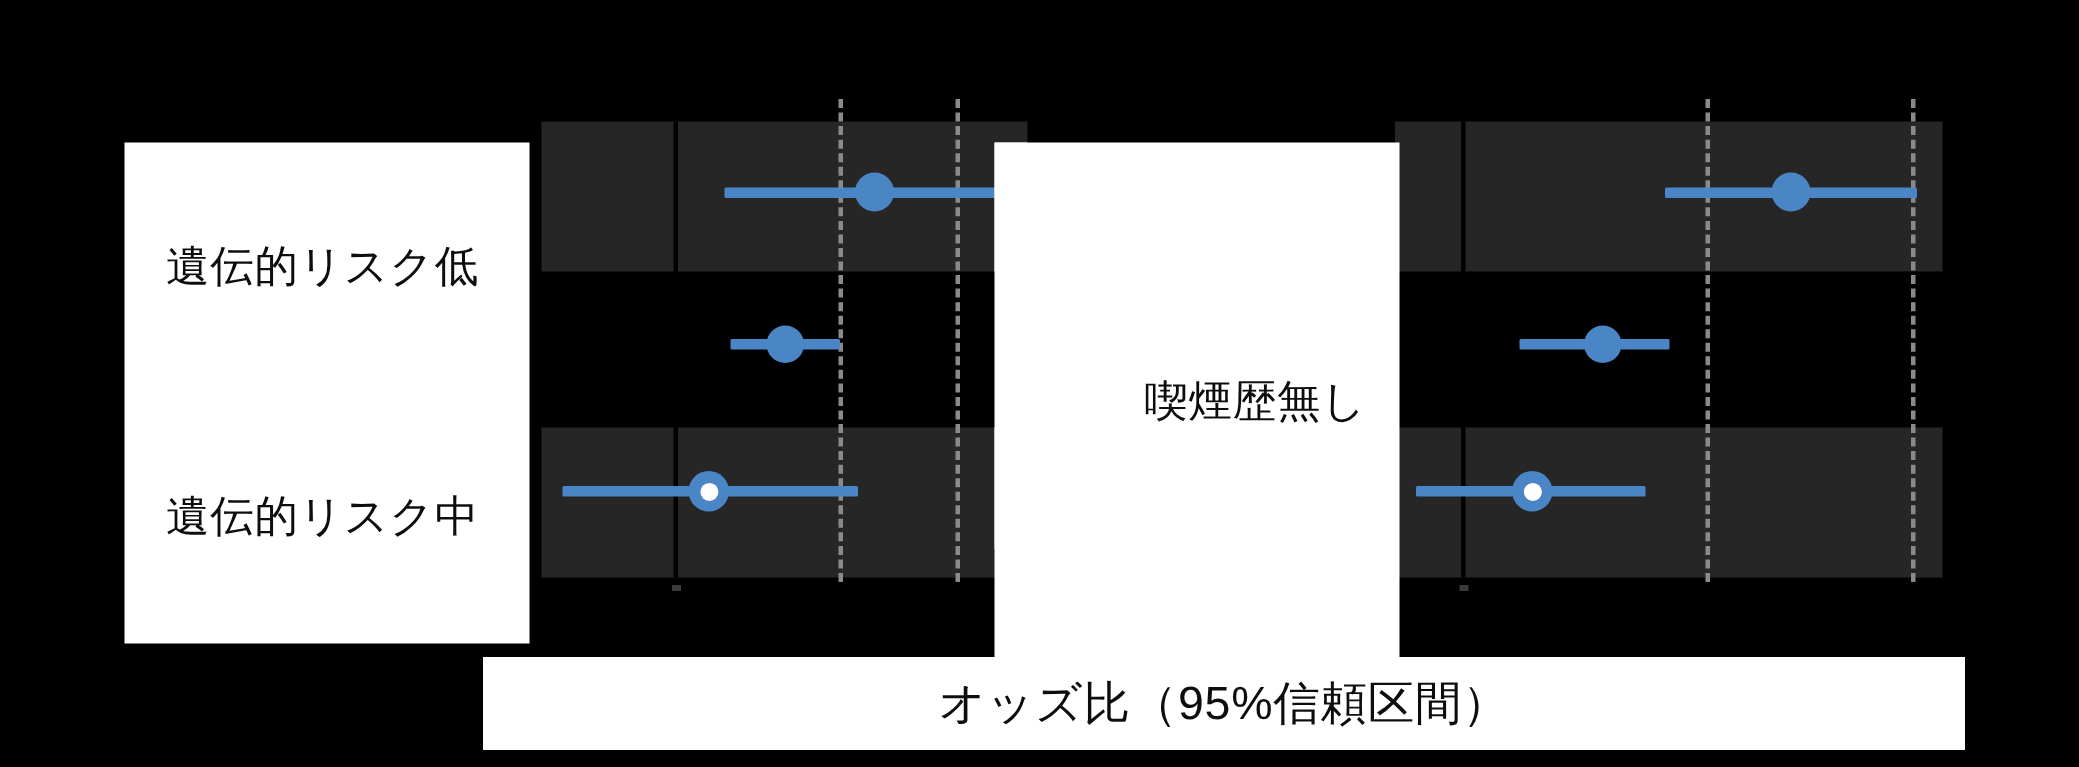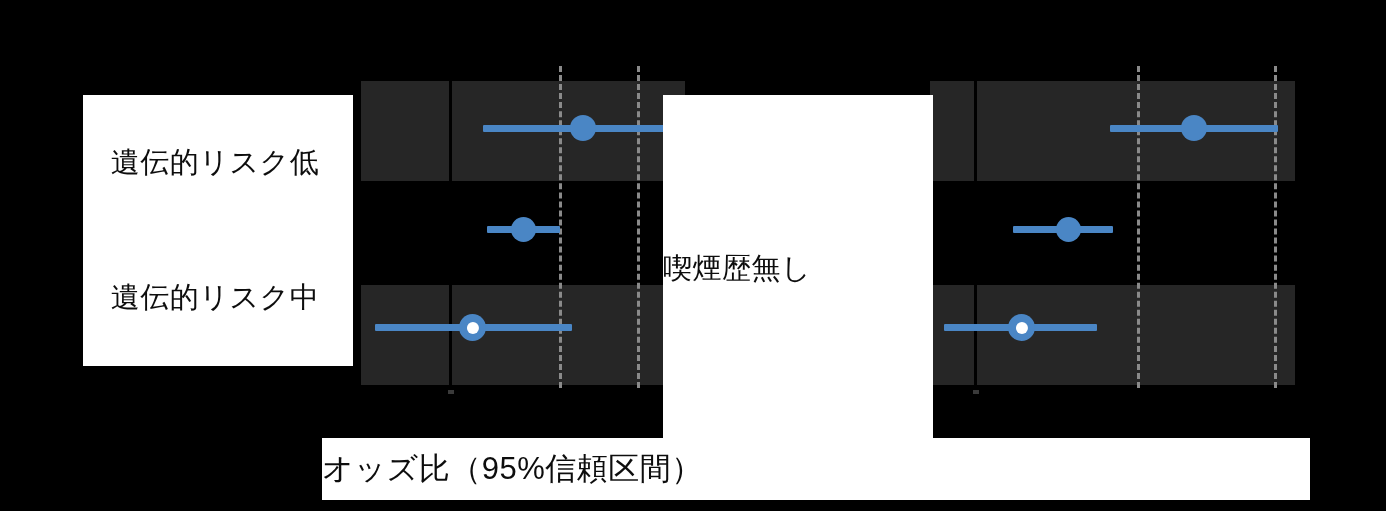--- a/index.html
+++ b/index.html
@@ -44,32 +44,32 @@
     justify-content:space-around;
     box-sizing:border-box;
   }
   .labelbox .row-label{
     color:#0d0d0d;
     font-size:29px;
     line-height:1.1;
     white-space:nowrap;
     letter-spacing:0.5px;
   }
-  #left-labels{left:83px;top:95px;width:270px;height:271px;}
+  #left-labels{left:83px;top:95px;width:270px;height:334px;}
   #left-labels .row-label{width:100%;text-align:center;padding-right:6px;box-sizing:border-box;}
-  #right-labels{left:663px;top:95px;width:270px;height:347px;align-items:flex-start;}
+  #right-labels{left:663px;top:95px;width:270px;height:347px;align-items:flex-end;}
   #right-labels .row-label{padding-right:22px;text-align:right;}
 
   
   .greynotch{position:absolute;background:#e2e2e2;}
 
   
   #caption{
     position:absolute;left:322px;top:438px;width:988px;height:62px;
-    background:#ffffff;display:flex;align-items:center;justify-content:flex-start;
+    background:#ffffff;display:flex;align-items:center;justify-content:center;
   }
   #caption-text{
     color:#0d0d0d;font-size:31px;white-space:nowrap;letter-spacing:0.5px;
   }
 </style>
 </head>
 <body>
 
 <div id="stage">
 

